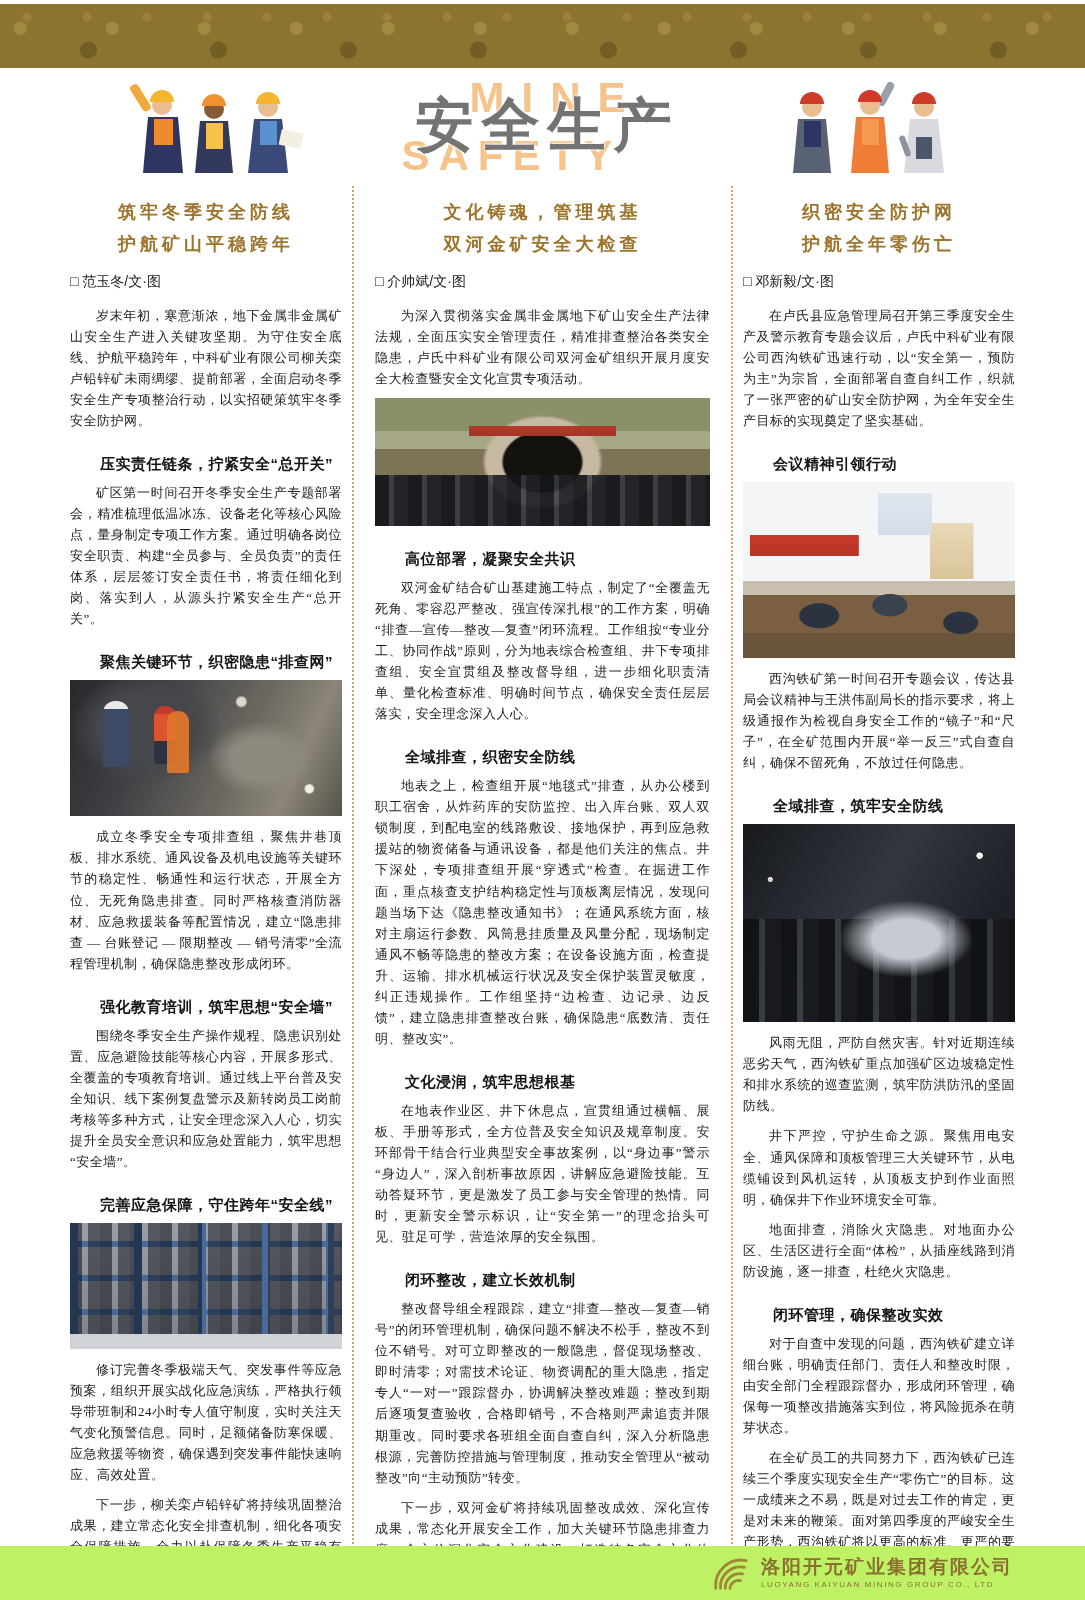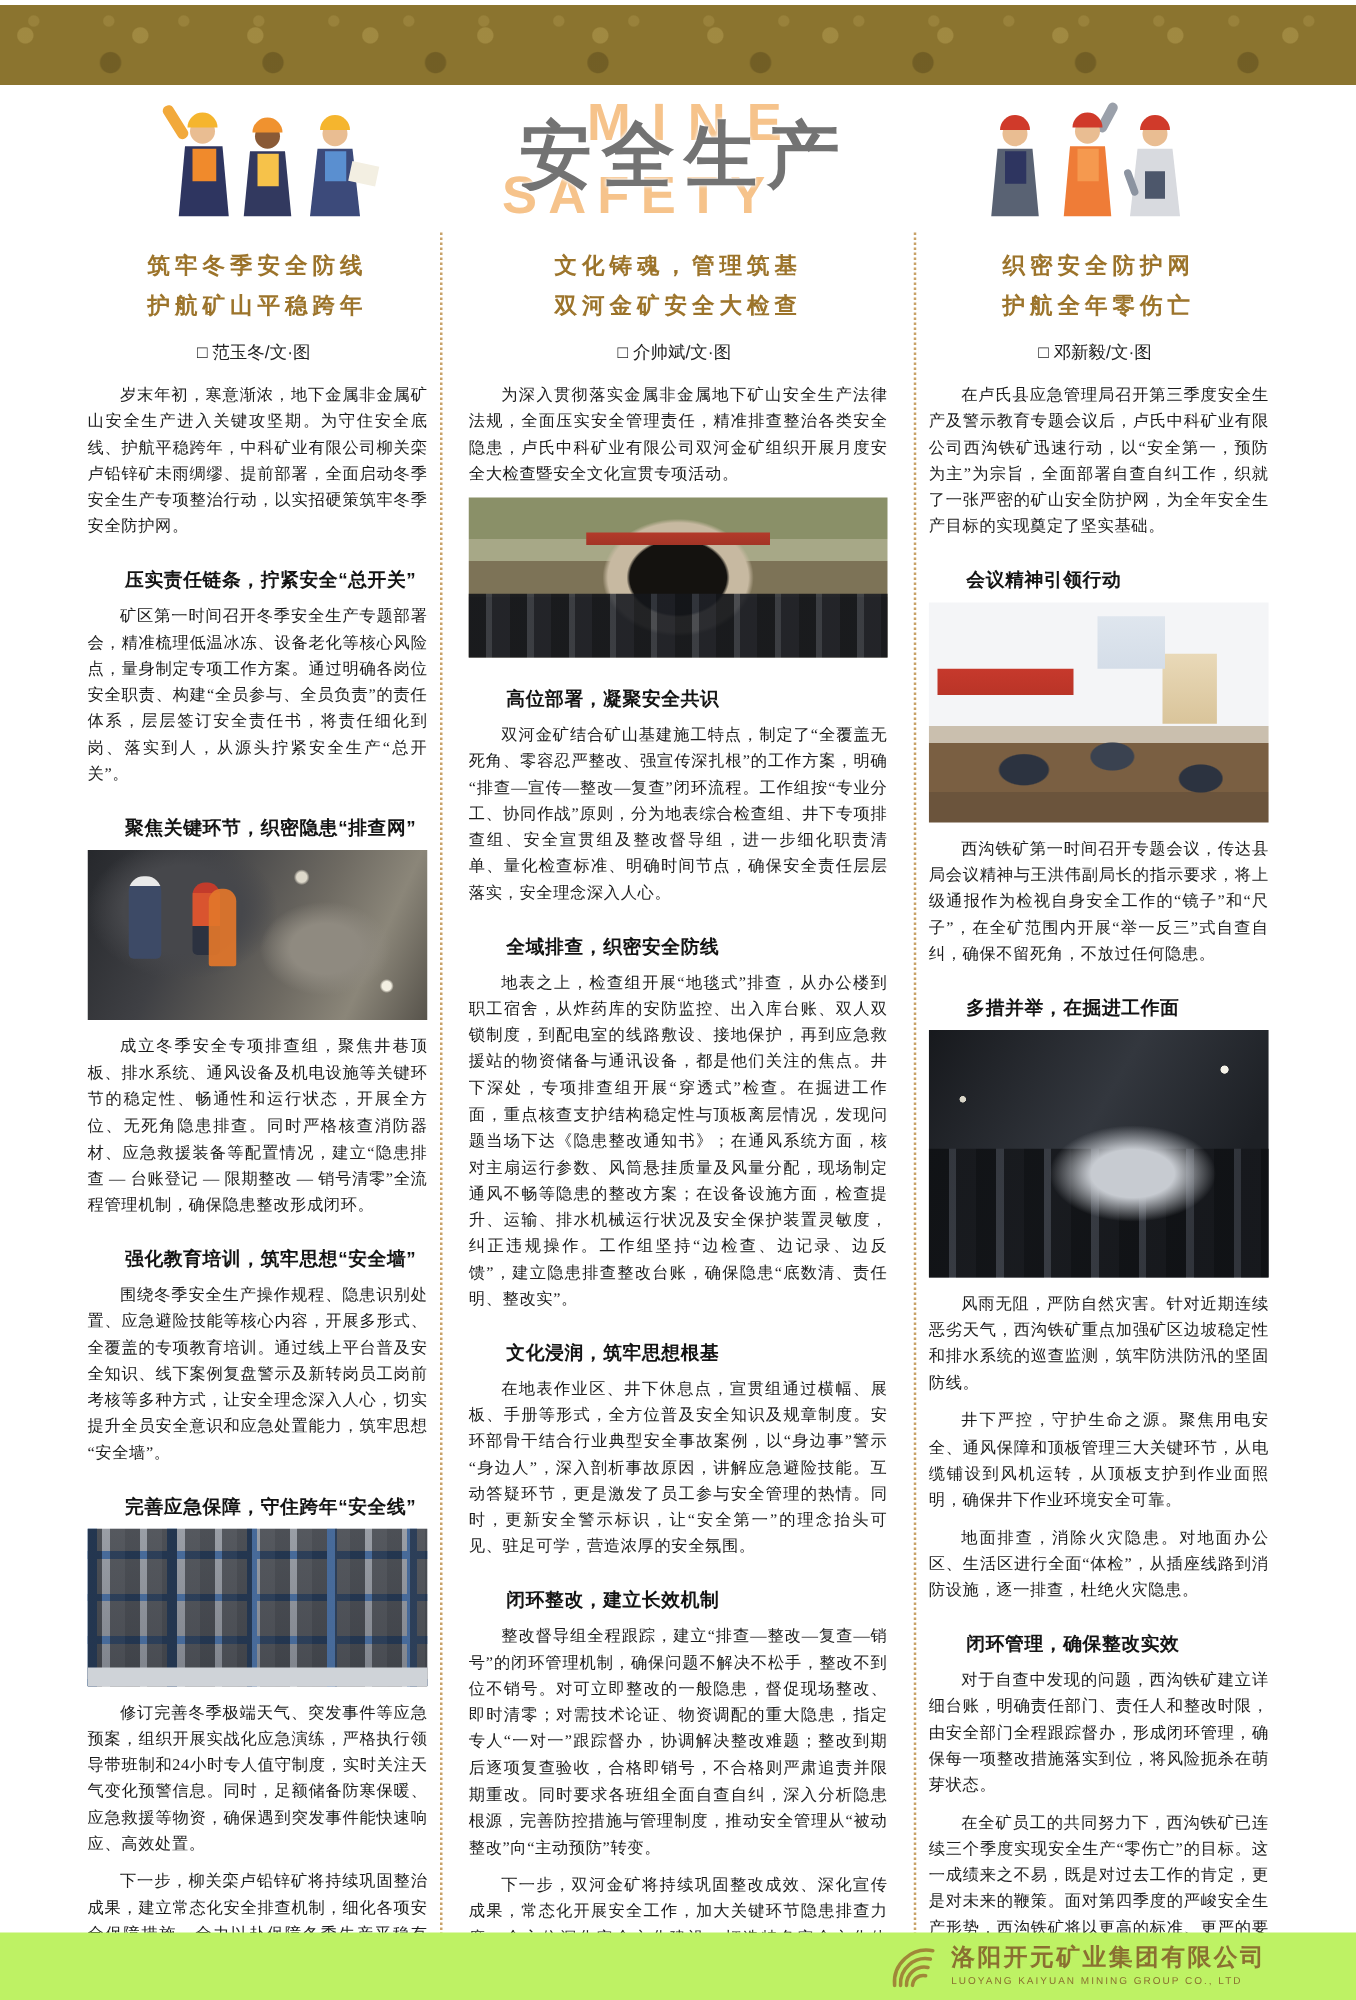--- a/index.html
+++ b/index.html
@@ -46,21 +46,21 @@
   .col-mid{
     border-left:2px dotted #c8a268;border-right:2px dotted #c8a268;
     padding:0 21px;margin:0 10px;
   }
   .art-title{
     text-align:center;color:#9c742b;font-weight:700;
     font-size:18px;line-height:1.8;letter-spacing:4px;
     padding-top:10px;
   }
   .byline{
-    text-align:center;font-family:"Liberation Sans",sans-serif;
+    text-align:left;font-family:"Liberation Sans",sans-serif;
     font-size:14px;color:#222;margin:12px 6px 14px 0;
   }
   .para{
     font-size:13px;line-height:1.62;letter-spacing:.5px;color:#1c1c1c;
     text-align:justify;text-indent:2em;margin:0 0 9px;
   }
   .subhead{
     font-family:"Liberation Sans",sans-serif;font-weight:700;
     font-size:15px;color:#141414;margin:24px 0 8px;text-indent:2em;
     letter-spacing:.5px;
@@ -220,21 +220,21 @@
     <div class="art-title">
         <div>织密安全防护网</div>
         <div>护航全年零伤亡</div>
       </div>
     <div class="byline">□ 邓新毅/文·图</div>
     <div class="art-body">
         <p class="para">在卢氏县应急管理局召开第三季度安全生产及警示教育专题会议后，卢氏中科矿业有限公司西沟铁矿迅速行动，以“安全第一，预防为主”为宗旨，全面部署自查自纠工作，织就了一张严密的矿山安全防护网，为全年安全生产目标的实现奠定了坚实基础。</p>
         <h3 class="subhead">会议精神引领行动</h3>
         <div class="photo photo-meeting"></div>
         <p class="para">西沟铁矿第一时间召开专题会议，传达县局会议精神与王洪伟副局长的指示要求，将上级通报作为检视自身安全工作的“镜子”和“尺子”，在全矿范围内开展“举一反三”式自查自纠，确保不留死角，不放过任何隐患。</p>
-        <h3 class="subhead">多措并举，在掘进工作面</h3>
+        <h3 class="subhead">全域排查，筑牢安全防线</h3>
         <div class="photo photo-underground"></div>
         <p class="para">风雨无阻，严防自然灾害。针对近期连续恶劣天气，西沟铁矿重点加强矿区边坡稳定性和排水系统的巡查监测，筑牢防洪防汛的坚固防线。</p>
         <p class="para">井下严控，守护生命之源。聚焦用电安全、通风保障和顶板管理三大关键环节，从电缆铺设到风机运转，从顶板支护到作业面照明，确保井下作业环境安全可靠。</p>
         <p class="para">地面排查，消除火灾隐患。对地面办公区、生活区进行全面“体检”，从插座线路到消防设施，逐一排查，杜绝火灾隐患。</p>
         <h3 class="subhead">闭环管理，确保整改实效</h3>
         <p class="para">对于自查中发现的问题，西沟铁矿建立详细台账，明确责任部门、责任人和整改时限，由安全部门全程跟踪督办，形成闭环管理，确保每一项整改措施落实到位，将风险扼杀在萌芽状态。</p>
         <p class="para">在全矿员工的共同努力下，西沟铁矿已连续三个季度实现安全生产“零伤亡”的目标。这一成绩来之不易，既是对过去工作的肯定，更是对未来的鞭策。面对第四季度的严峻安全生产形势，西沟铁矿将以更高的标准、更严的要求，持续压实安全责任，强化现场管理，深化隐患排查治理，全力以赴确保全年“零伤亡”目标的实现，为公司稳健发展贡献西沟力量！</p>
       </div>
   </article>
 </div>

